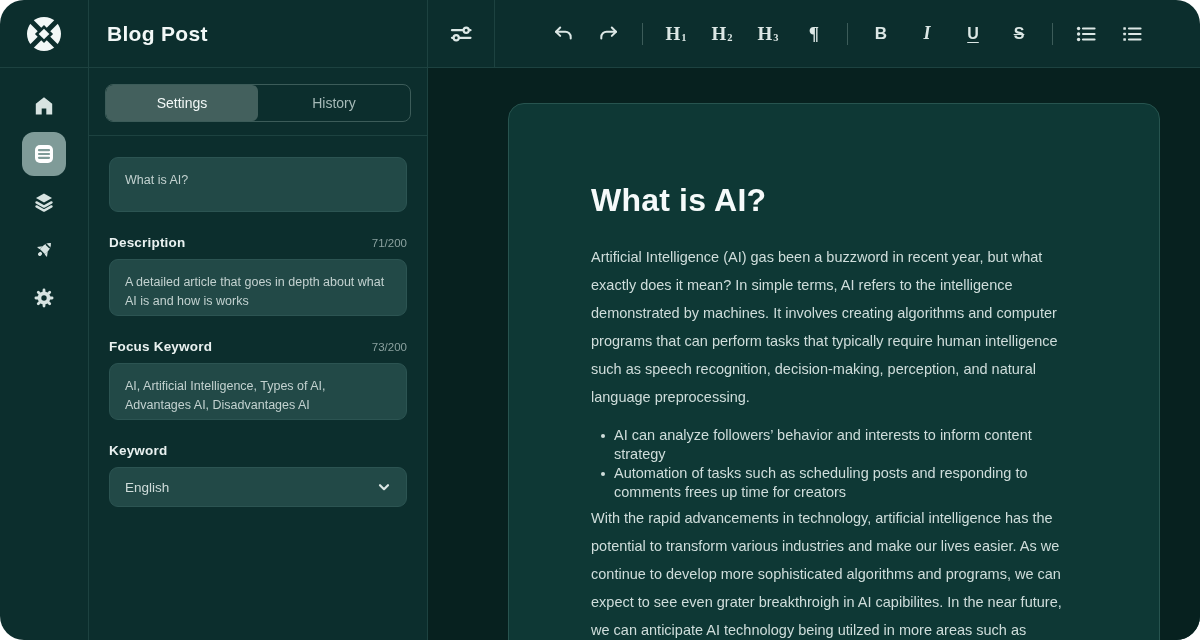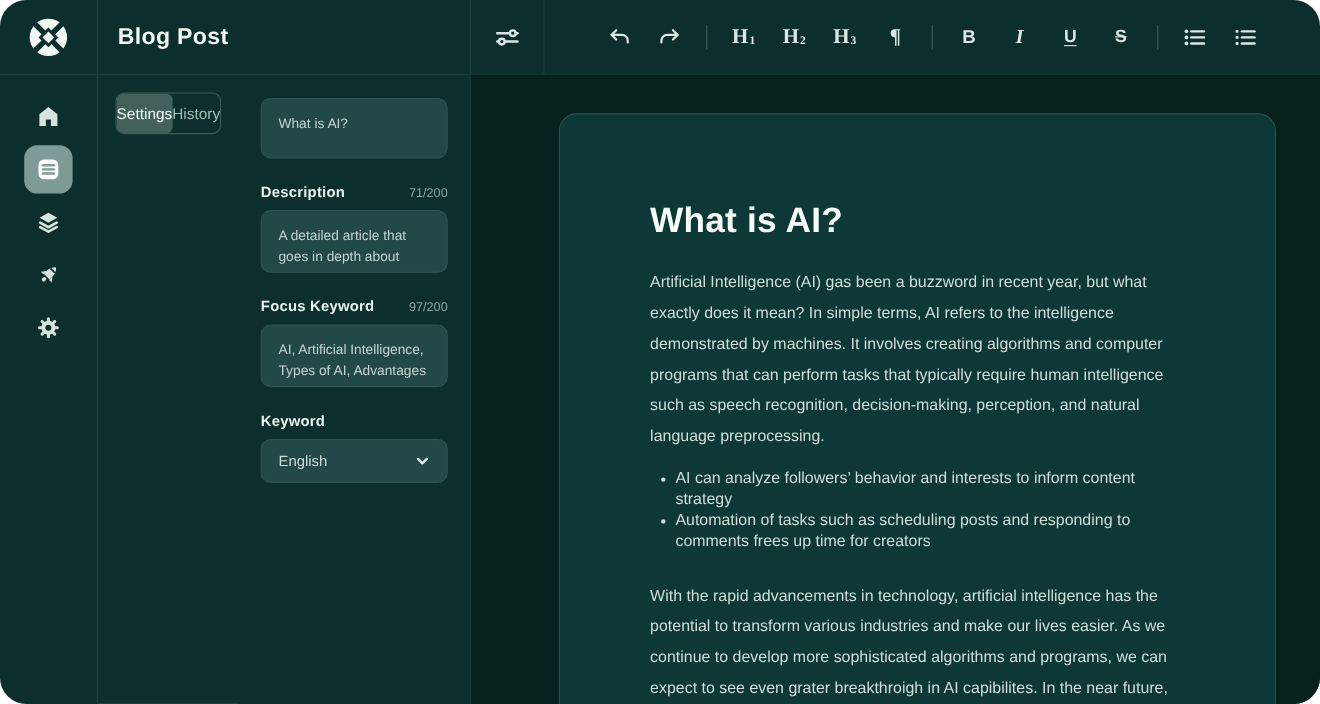--- a/index.html
+++ b/index.html
@@ -25,21 +25,21 @@
   .tool-sep{width:1px;height:22px;background:#3c5c59;}
   .glyph-h{font-family:"Liberation Serif",serif;font-size:19px;font-weight:600;color:#dce7e5;display:flex;align-items:baseline;}
   .glyph-h .sub{font-size:10.5px;margin-left:1px;transform:translateY(1px);}
   .glyph-para{font-family:"Liberation Serif",serif;font-size:19px;font-weight:600;}
   .glyph-b{font-size:17px;font-weight:700;}
   .glyph-i{font-family:"Liberation Serif",serif;font-style:italic;font-size:18px;font-weight:600;}
   .glyph-u{font-size:16px;font-weight:600;text-decoration:underline;text-underline-offset:3px;}
   .glyph-s{font-size:16px;font-weight:600;text-decoration:line-through;}
   
   .body-row{flex:1;display:flex;min-height:0;}
-  .panel{width:339px;flex-shrink:0;border-right:1px solid #1d4240;box-sizing:border-box;display:flex;flex-direction:row;}
+  .panel{width:339px;flex-shrink:0;border-right:1px solid #1d4240;box-sizing:border-box;display:flex;flex-direction:column;}
   .tabs-wrap{padding:16px 16px 13px;border-bottom:1px solid #1d4240;}
   .tabs{display:flex;border:1px solid #3c5c59;border-radius:8px;overflow:hidden;height:36px;}
   .tab{flex:1;display:flex;align-items:center;justify-content:center;font-size:14px;color:#a6bab8;cursor:pointer;}
   .tab.active{background:#43605d;color:#f2f8f7;border-radius:6px;}
   .fields{padding:21px 20px;overflow:hidden;}
   .field{margin-bottom:23px;}
   .field:last-child{margin-bottom:0;}
   .field-head{display:flex;justify-content:space-between;align-items:baseline;margin-bottom:9px;}
   .field-label{font-size:13.5px;font-weight:700;color:#e9f1f0;letter-spacing:.2px;}
   .field-counter{font-size:11.5px;color:#8ba19f;}
@@ -51,21 +51,21 @@
   .select{height:40px;box-sizing:border-box;background:#224947;border:1px solid #2c5452;border-radius:9px;
     display:flex;align-items:center;justify-content:space-between;padding:0 14px 0 15px;color:#cfdcda;font-size:13.5px;cursor:pointer;}
   .chev{color:#dce7e5;display:flex;}
   
   .main{flex:1;background:#07211f;position:relative;min-width:0;overflow:hidden;}
   .card{position:absolute;left:80px;top:35px;width:652px;bottom:-30px;box-sizing:border-box;
     background:#0e3835;border:1px solid #27544f;border-radius:16px;padding:78px 82px;cursor:text;}
   .doc-heading{margin:0 0 24px;font-size:32px;font-weight:700;color:#f5fafa;letter-spacing:.2px;}
   .doc p{margin:0 0 15px;font-size:14.5px;line-height:28px;color:#cfdddb;}
   .doc p:last-child{margin-bottom:0;}
-  .doc ul{margin:4px 0 26px;padding:0 0 0 6px;list-style:none;}
+  .doc ul{margin:4px 0 2px;padding:0 0 0 6px;list-style:none;}
   .doc li{position:relative;padding-left:17px;font-size:14.5px;line-height:19px;color:#cfdddb;}
   .doc li::before{content:"";position:absolute;left:4px;top:7.5px;width:4px;height:4px;border-radius:50%;background:#cfdddb;}
   svg{display:block;}
 </style>
 </head>
 <body>
 
 <div class="window">
 
   <div class="sidebar">
@@ -263,21 +263,21 @@
             <div class="field-head">
               <span class="field-label">Description</span>
               <span class="field-counter">71/200</span>
             </div>
             <textarea class="textarea ta-desc" readonly="" style="">A detailed article that goes in depth about what AI is and how is works</textarea>
           </div>
 
           <div class="field">
             <div class="field-head">
               <span class="field-label">Focus Keyword</span>
-              <span class="field-counter">97/200</span>
+              <span class="field-counter">73/200</span>
             </div>
             <textarea class="textarea ta-focus" readonly="" style="">AI, Artificial Intelligence, Types of AI, Advantages AI, Disadvantages AI</textarea>
           </div>
 
           <div class="field">
             <div class="field-head">
               <span class="field-label">Keyword</span>
             </div>
             <div class="select">
               <span>English</span>

